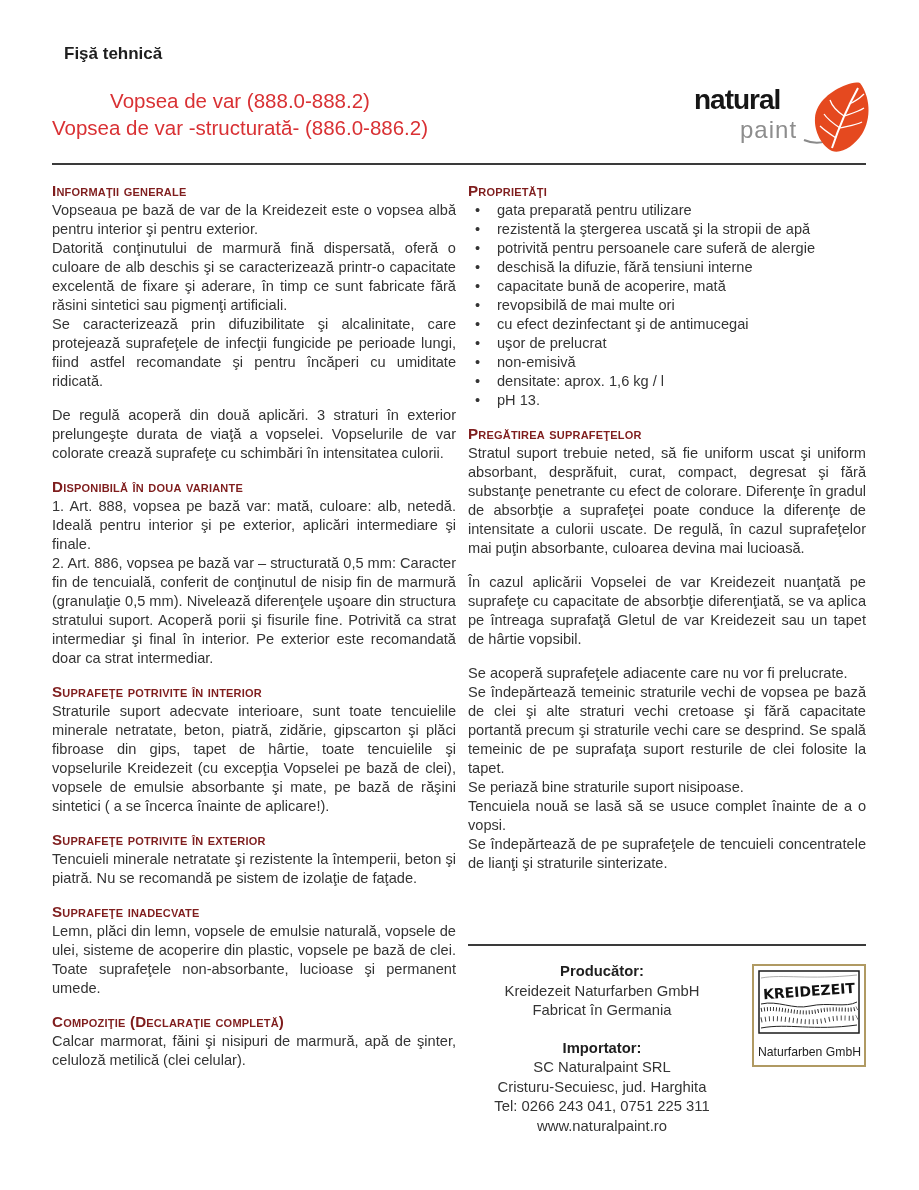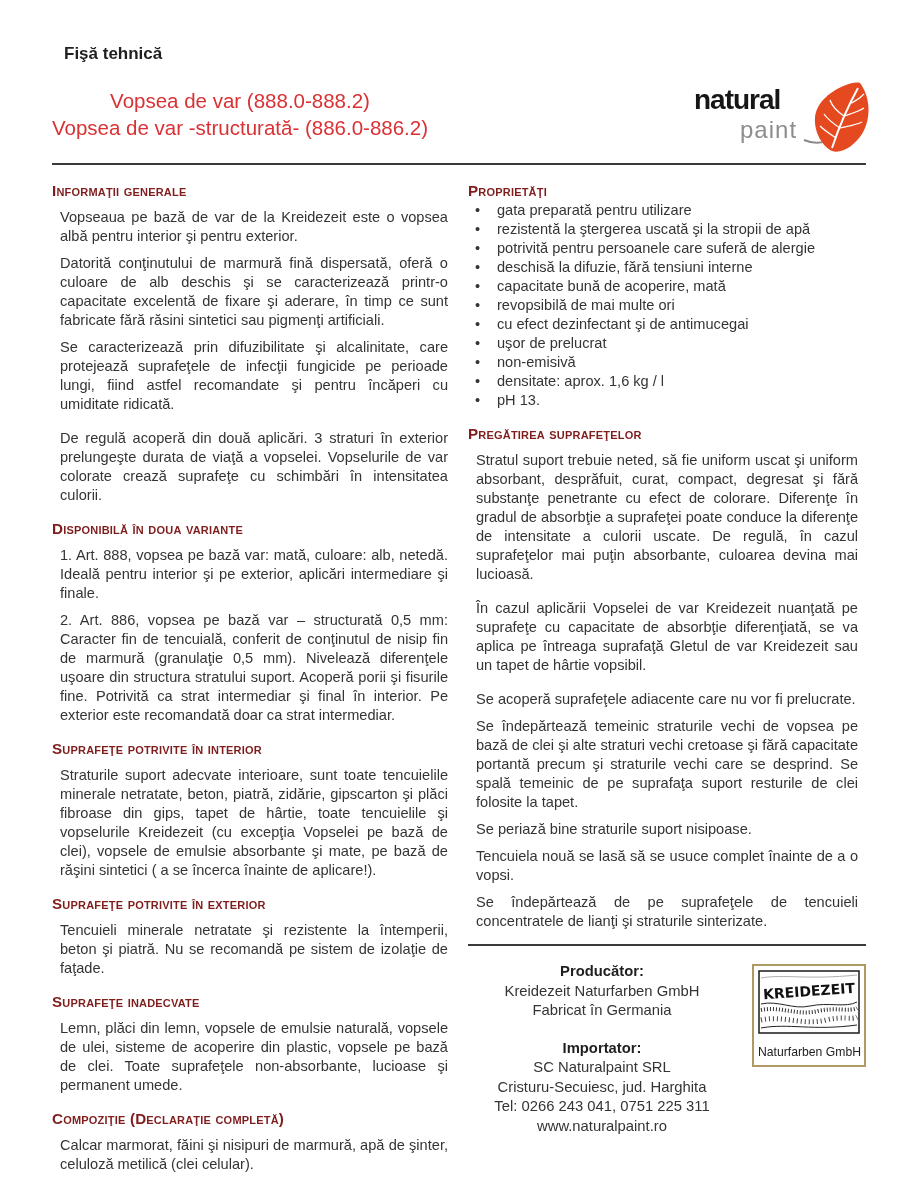--- a/index.html
+++ b/index.html
@@ -33,21 +33,21 @@
   }
   
   .col { position:absolute; top:181px; font-size:14.6px; line-height:19px; }
   .col-left  { left:52px;  width:404px; }
   .col-right { left:468px; width:398px; }
   .section + .section { margin-top:14px; }
   .sec-heading {
     margin:0 0 1px 0; font-size:15.2px; font-weight:bold;
     font-variant:small-caps; letter-spacing:.2px; color:#7f1d1d;
   }
-  .para { margin:8px; text-align:justify; }
+  .para { margin:0; text-align:justify; }
   .para.gap { margin-top:15px; }
   .props { list-style:none; margin:0; padding:0; }
   .props li { position:relative; padding-left:29px; }
   .props li::before { content:"\2022"; position:absolute; left:7px; top:0; color:#343434; }
   
   .footer { position:absolute; left:468px; top:944px; width:398px; font-size:14.8px; line-height:19.5px; }
   .rule-col { width:398px; height:2px; background:#3a3a3a; }
   .footer-flex { display:flex; justify-content:space-between; align-items:flex-start; margin-top:16px; }
   .addr { width:268px;text-align:center; }
   .addr-label { font-weight:bold; color:#1f1f1f; }

